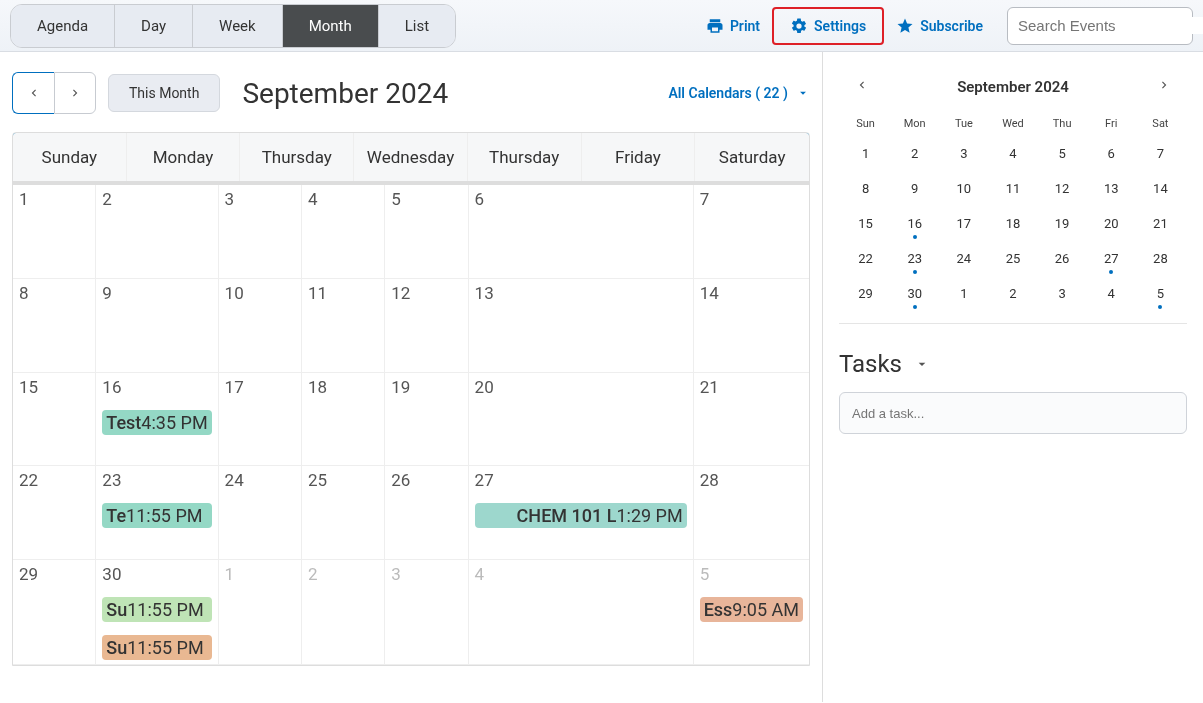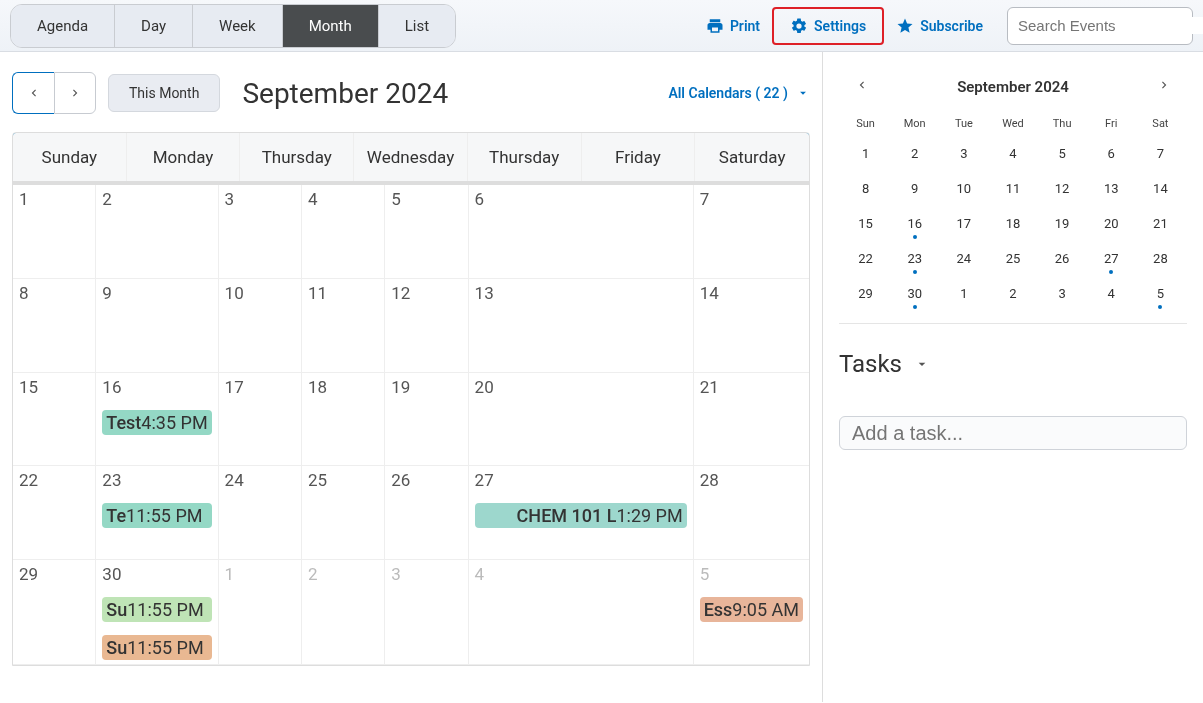--- a/index.html
+++ b/index.html
@@ -223,27 +223,26 @@
     display: flex;
     align-items: center;
     gap: 12px;
     font-size: 24px;
     font-weight: 400;
     cursor: pointer;
     margin-bottom: 14px;
   }
   .task-input {
     width: 100%;
-    height: 34px;
+    height: 42px;
     border: 1px solid #cfd3d9;
     border-radius: 6px;
     padding: 0 12px;
-    font-size: 20px;
+    font-size: 13px;
     background: #fafbfc;
-    margin-top: 24px;
   }
 </style>
 </head>
 <body>
 
 <div class="toolbar">
   <div class="view-tabs" id="view-tabs">
       <div class="view-tab">Agenda</div>
       <div class="view-tab">Day</div>
       <div class="view-tab">Week</div>

